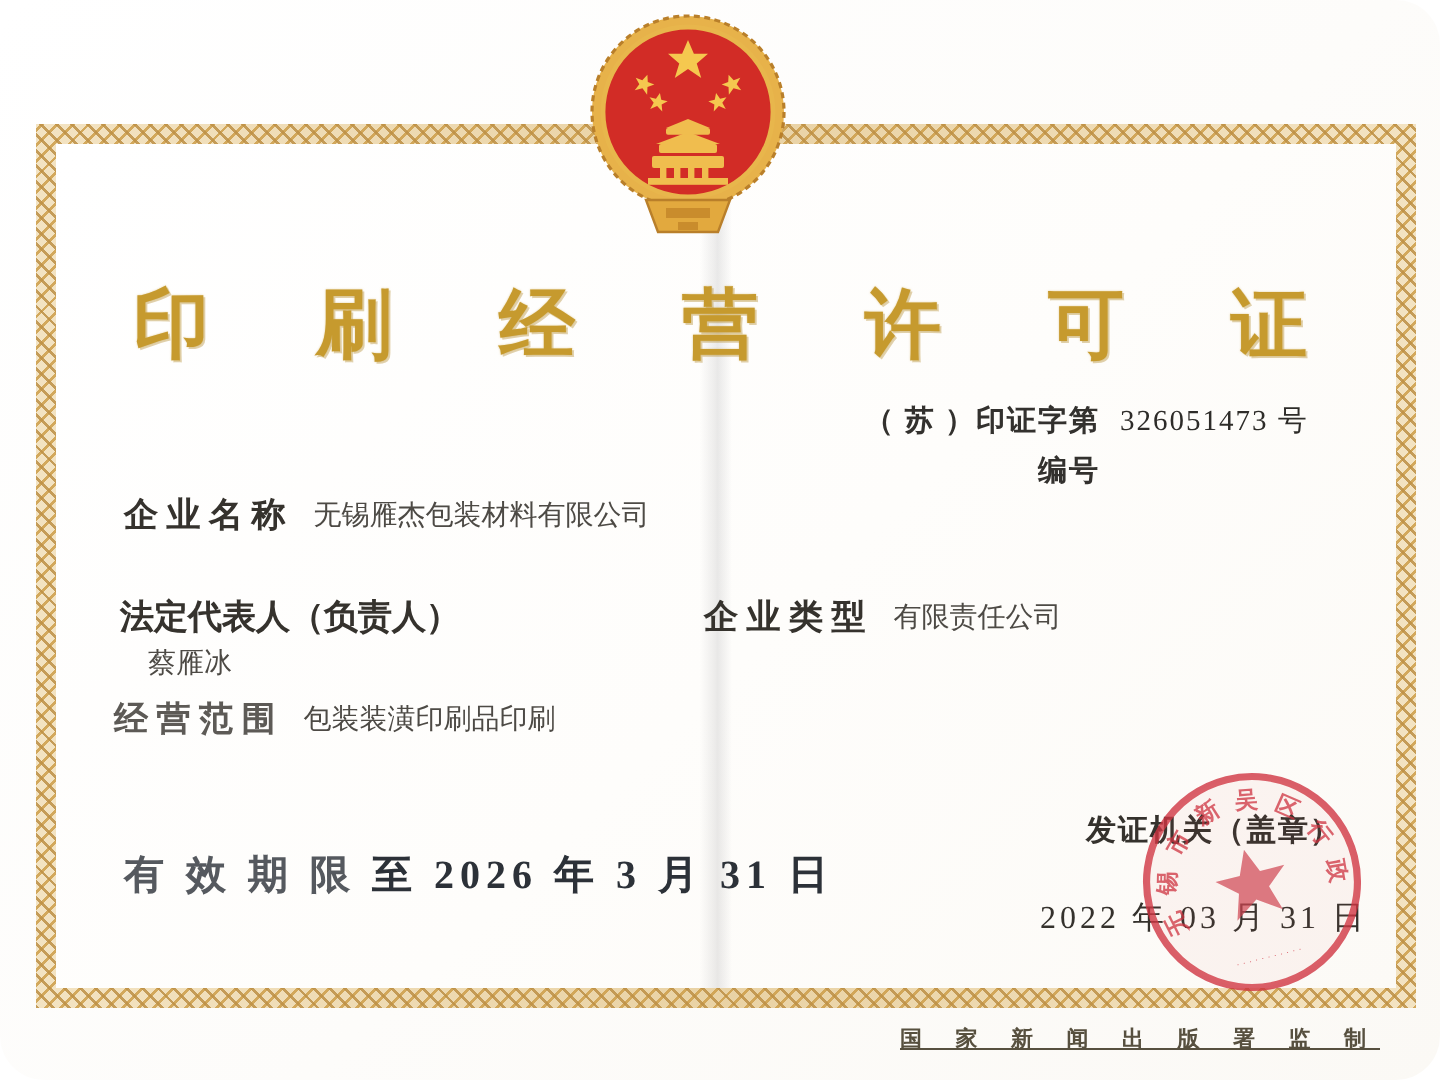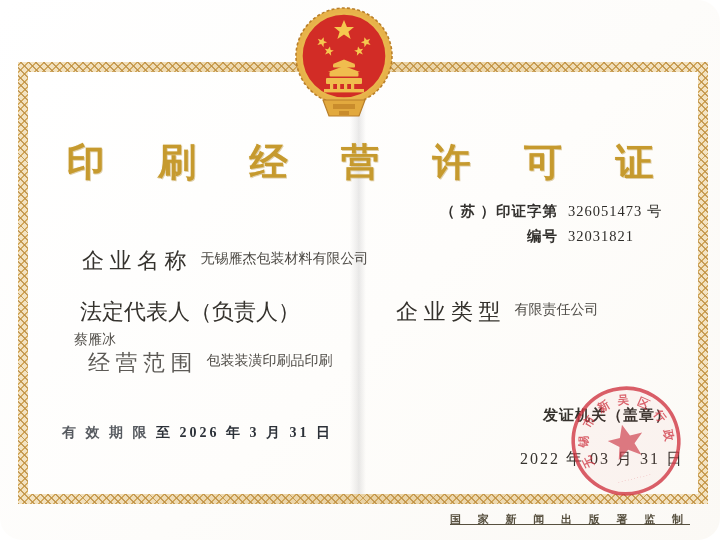--- a/index.html
+++ b/index.html
@@ -37,35 +37,35 @@
     position: absolute; left: 0; top: 137px; width: 720px;
     text-align: center;
     font-size: 38px; font-weight: 700;
     letter-spacing: 22px; text-indent: 22px;
     color: #c69a2e;
     text-shadow: 0 0 1px rgba(198,154,46,.55), 1px 1px 0 rgba(173,128,30,.35);
     white-space: nowrap;
   }
   .serial-block { position: absolute; left: 428px; top: 199px; width: 260px; font-size: 14.5px; color: #33312e; }
   .serial-row { display: flex; line-height: 25px; }
-  .serial-label { width: 122px; text-align: right; font-weight: 700; letter-spacing: 1px; margin-left: 8px; }
+  .serial-label { width: 122px; text-align: right; font-weight: 700; letter-spacing: 1px; }
   .serial-value { margin-left: 10px; letter-spacing: 1px; color: #2e2c29; }
   .field { position: absolute; display: flex; align-items: flex-start; }
-  .field-label { font-size: 22px; font-weight: 400; color: #35322d; white-space: nowrap; margin-left: 20px; }
+  .field-label { font-size: 17px; font-weight: 700; color: #35322d; white-space: nowrap; }
   .field-value { font-size: 14px; color: #4d4a45; margin-left: 14px; padding-top: 3px; line-height: 19px; }
   .f-company   { left: 62px;  top: 246px; }
   .f-premises  { left: 372px; top: 246px; }
   .f-premises .field-value { width: 238px; }
   .f-legalrep  { left: 60px;  top: 297px; flex-direction: column; }
-  .f-type      { left: 376px; top: 297px; }
-  .f-scope     { left: 68px;  top: 348px; }
+  .f-type      { left: 352px; top: 297px; }
+  .f-scope     { left: 57px;  top: 348px; }
   .f-scope .field-label { opacity: .8; }
   .validity {
     position: absolute; left: 62px; top: 424px;
-    font-size: 14px; font-weight: 700; color: #2c3138;
+    font-size: 20px; font-weight: 700; color: #2c3138;
     letter-spacing: 3px; white-space: nowrap;
   }
   .validity .v-label { opacity: .8; }
   .issuer-label {
     position: absolute; left: 543px; top: 406px;
     font-size: 15px; font-weight: 700; color: #35322d; letter-spacing: 1px; white-space: nowrap;
   }
   .issue-date {
     position: absolute; left: 520px; top: 449px;
     font-size: 16px; font-weight: 400; color: #35322d; letter-spacing: 2px; white-space: nowrap;
@@ -123,21 +123,20 @@
 
   <div class="title">印 刷 经 营 许 可 证</div>
 
   <div class="serial-block">
     <div class="serial-row">
       <span class="serial-label">（ 苏 ）印证字第</span>
       <span class="serial-value">326051473 号</span>
     </div>
     <div class="serial-row">
       <span class="serial-label">编号</span>
-      <span class="serial-value">32031821</span>
     </div>
   </div>
 
   <div class="field f-company">
     <span class="field-label">企 业 名 称</span>
     <span class="field-value">无锡雁杰包装材料有限公司</span>
   </div>
 
 
   <div class="field f-legalrep">

